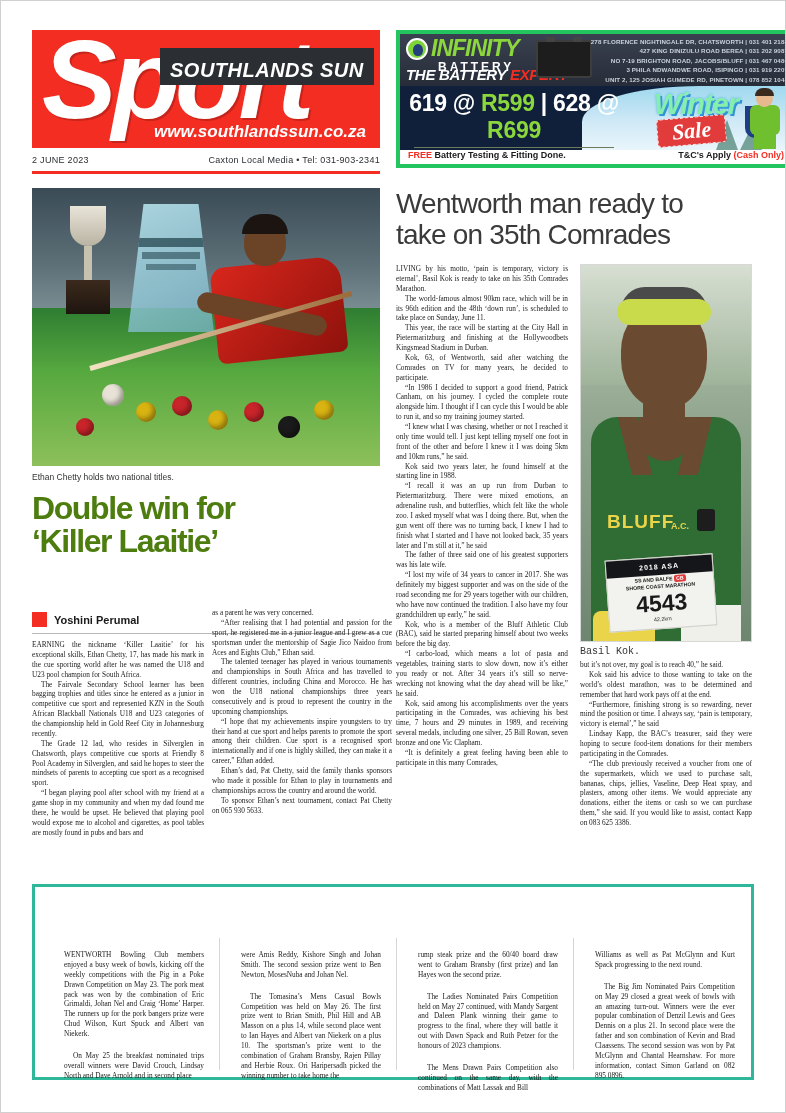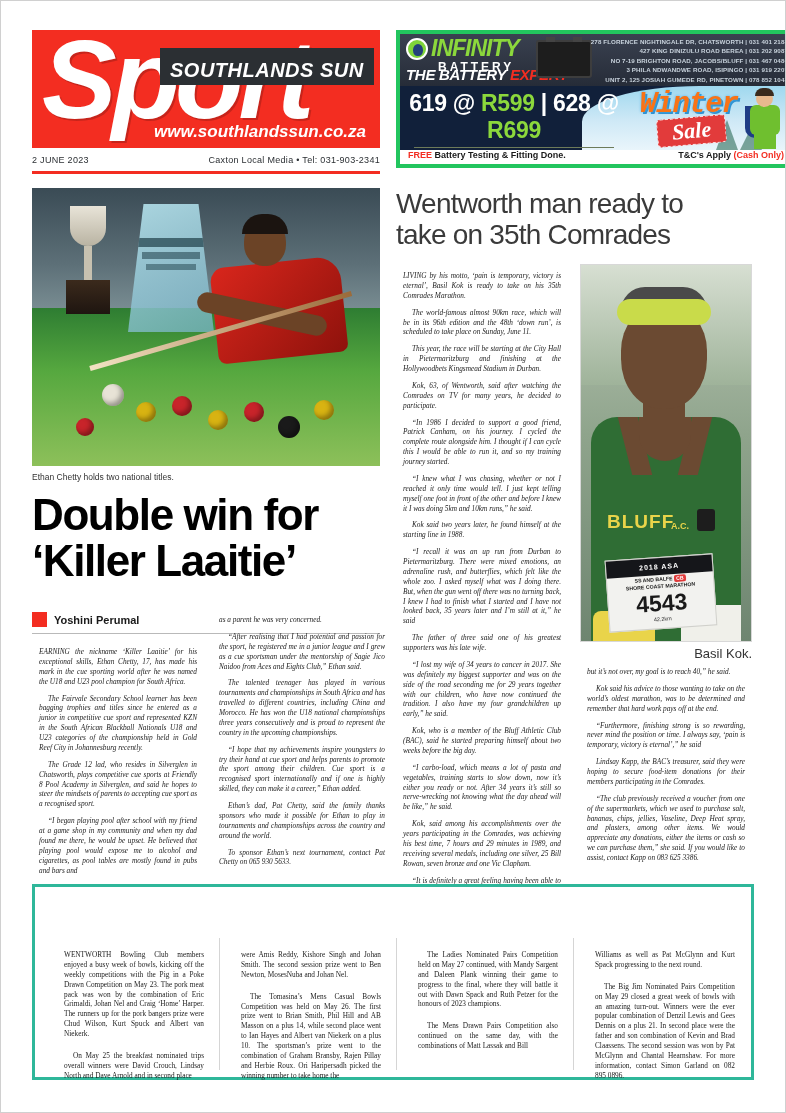--- a/index.html
+++ b/index.html
@@ -48,22 +48,22 @@
   .ad-addr{position:absolute;right:4px;top:3px;text-align:right;
     font-family:"Liberation Sans",sans-serif;font-size:6.2px;font-weight:bold;
     color:#ffffff;line-height:1.52;letter-spacing:.1px;}
   .ad-addr span{color:#c8d2dc;}
   .ad-mid{position:relative;height:64px;background:#11203a;overflow:hidden;}
   .ad-snow{position:absolute;right:0;top:0;width:210px;height:64px;
     background:linear-gradient(180deg,#9fd8ef 0%,#cfe9f6 55%,#e9f5fb 100%);
     border-radius:56% 0 0 0;}
   .ad-tree{position:absolute;bottom:0;width:0;height:0;border-left:11px solid transparent;
     border-right:11px solid transparent;border-bottom:30px solid #1b5f49;opacity:.55;}
-  .ad-winter{position:absolute;right:54px;top:2px;font-family:Liberation Mono, monospace;
-    font-weight:bold;font-style:italic;font-size:29px;color:#f97316;
+  .ad-winter{position:absolute;right:54px;top:2px;font-family:Liberation Sans, sans-serif;
+    font-weight:bold;font-style:italic;font-size:29px;color:#86efac;
     text-shadow:0 0 3px #4fb3e8,2px 2px 0 #2d8fd0;letter-spacing:-1px;}
   .ad-saletag{position:absolute;right:66px;top:31px;background:#e23b3b;color:#fff;
     font-family:"Liberation Serif",serif;font-weight:bold;font-style:italic;font-size:22px;
     padding:0 14px;border-radius:4px;border:1.5px dashed #ffd9d9;
     transform:rotate(-5deg);}
   .ad-hero{position:absolute;right:2px;bottom:0;width:46px;height:62px;}
   .ad-hero .head{position:absolute;left:12px;top:2px;width:17px;height:17px;border-radius:50%;
     background:#e8b98e;}
   .ad-hero .hair{position:absolute;left:11px;top:0px;width:19px;height:8px;border-radius:9px 9px 0 0;background:#3a2a1d;}
   .ad-hero .body{position:absolute;left:6px;top:17px;width:30px;height:30px;border-radius:6px;background:#6fbf2f;}
@@ -112,33 +112,33 @@
   .photo1 .player .arm{position:absolute;left:-12px;top:86px;width:132px;height:20px;
     background:#6b4326;border-radius:10px;transform:rotate(12deg);}
   .photo1 .cue{position:absolute;left:58px;top:178px;width:272px;height:5px;
     background:linear-gradient(90deg,#f2e3c4,#9b6b3a);transform:rotate(-16deg);transform-origin:left center;}
   .photo1 .ball{position:absolute;border-radius:50%;box-shadow:inset -3px -3px 5px rgba(0,0,0,.35);}
   .cap1-text{position:absolute;left:32px;top:472px;width:348px;
     font-family:"Liberation Sans",sans-serif;font-size:8.5px;color:#333;}
 
   
   .bighead{position:absolute;left:32px;top:492px;width:360px;
-    font-family:"Liberation Sans",sans-serif;font-weight:bold;font-size:44px;
-    line-height:1.04;color:#000000;letter-spacing:-1.4px;}
+    font-family:"Liberation Sans",sans-serif;font-weight:bold;font-size:32px;
+    line-height:1.04;color:#4d7c0f;letter-spacing:-1.4px;}
 
   
   .byline{position:absolute;left:32px;top:612px;width:348px;display:flex;align-items:center;gap:7px;}
   .byline .sq{width:15px;height:15px;background:#f32d21;display:block;}
   .byline .nm{font-family:"Liberation Sans",sans-serif;font-weight:bold;font-size:11px;color:#1a1a1a;}
   .byline-rule{position:absolute;left:32px;top:633px;width:348px;height:1px;background:#b9b9b9;}
 
   
   .col{position:absolute;font-family:"Liberation Serif",serif;font-size:7.3px;
     line-height:1.355;color:#1b1b1b;text-align:justify;}
-  .col p{margin:7px;text-indent:9px;font-style:italic;}
+  .col p{margin:0;text-indent:9px;}
   .col p.first{text-indent:0;}
   .col p.first:first-letter{font-weight:normal;}
 
   .c-chetty-1{left:32px;top:640px;width:172px;}
   .c-chetty-2{left:212px;top:608px;width:180px;}
 
   .headline2{position:absolute;left:396px;top:188px;width:356px;
     font-family:"Liberation Sans",sans-serif;font-size:28px;line-height:1.12;
     color:#3a3a3a;letter-spacing:-.8px;}
 
@@ -173,21 +173,21 @@
     font-size:7px;font-weight:bold;text-align:center;line-height:17px;letter-spacing:1px;}
   .photo2 .bib .mid{height:14px;font-family:"Liberation Sans",sans-serif;font-size:5.2px;
     font-weight:bold;color:#222;text-align:center;line-height:7px;padding-top:1px;}
   .photo2 .bib .num{font-family:"Liberation Sans",sans-serif;font-weight:bold;font-size:23px;
     color:#1a1a1a;text-align:center;line-height:26px;}
   .photo2 .bib .km{font-family:"Liberation Sans",sans-serif;font-size:5.5px;color:#333;text-align:center;}
   .photo2 .cb{display:inline-block;background:#e03a3a;color:#fff;padding:0 2px;border-radius:2px;}
   .photo2 .shortL{position:absolute;left:12px;top:346px;width:62px;height:32px;background:#e9d44a;border-radius:8px 0 0 0;}
   .photo2 .shortR{position:absolute;left:100px;top:340px;width:60px;height:38px;background:#f0f0ea;}
   .cap2-text{position:absolute;left:580px;top:646px;width:172px;
-    font-family:Liberation Sans, sans-serif;font-size:13px;color:#333;text-align:right;}
+    font-family:Liberation Mono, monospace;font-size:10px;color:#333;}
 
   
   .bowls{position:absolute;left:32px;top:884px;width:722px;height:196px;
     border:3px solid #2fb79a;box-sizing:border-box;background:#fff;}
   .bowls-head{position:absolute;left:52px;top:898px;width:690px;
     font-family:"Liberation Sans",sans-serif;font-size:24px;color:#3a3a3a;letter-spacing:-.6px;}
   .bcol{position:absolute;top:938px;width:164px;font-family:"Liberation Serif",serif;
     font-size:7.3px;line-height:1.355;color:#1b1b1b;text-align:justify;}
   .bcol p{margin:12px;text-indent:9px;}
   .bcol p.first{text-indent:0;}
@@ -376,20 +376,21 @@
   <div class="bowls"></div>
   <div class="bcol b1" id="bowls1">
       <p class="first">WENTWORTH Bowling Club members enjoyed a busy week of bowls, kicking off the weekly competitions with the Pig in a Poke Drawn Competition on May 23. The pork meat pack was won by the combination of Eric Grimaldi, Johan Nel and Craig ‘Home’ Harper. The runners up for the pork bangers prize were Chud Wilson, Kurt Spuck and Albert van Niekerk.</p>
       <p>On May 25 the breakfast nominated trips overall winners were David Crouch, Lindsay North and Dave Arnold and in second place</p>
     </div>
   <div class="bcol b2" id="bowls2">
       <p class="first">were Amis Reddy, Kishore Singh and Johan Smith. The second session prize went to Ben Newton, MosesNuba and Johan Nel.</p>
       <p>The Tomasina’s Mens Casual Bowls Competition was held on May 26. The first prize went to Brian Smith, Phil Hill and AB Masson on a plus 14, while second place went to Ian Hayes and Albert van Niekerk on a plus 10. The sportsman’s prize went to the combination of Graham Bransby, Rajen Pillay and Herbie Roux. Ori Haripersadh picked the winning number to take home the</p>
     </div>
   <div class="bcol b3" id="bowls3">
+      <p class="first">rump steak prize and the 60/40 board draw went to Graham Bransby (first prize) and Ian Hayes won the second prize.</p>
       <p>The Ladies Nominated Pairs Competition held on May 27 continued, with Mandy Sargent and Daleen Plank winning their game to progress to the final, where they will battle it out with Dawn Spack and Ruth Petzer for the honours of 2023 champions.</p>
       <p>The Mens Drawn Pairs Competition also continued on the same day, with the combinations of Matt Lassak and Bill</p>
     </div>
   <div class="bcol b4" id="bowls4">
       <p class="first">Williams as well as Pat McGlynn and Kurt Spack progressing to the next round.</p>
       <p>The Big Jim Nominated Pairs Competition on May 29 closed a great week of bowls with an amazing turn-out. Winners were the ever popular combination of Denzil Lewis and Gees Dennis on a plus 21. In second place were the father and son combination of Kevin and Brad Claassens. The second session was won by Pat McGlynn and Chantal Hearnshaw. For more information, contact Simon Garland on 082 895 0896.</p>
     </div>
   <div class="bsep" style="left:219px;"></div>
   <div class="bsep" style="left:396px;"></div>
   <div class="bsep" style="left:573px;"></div>

